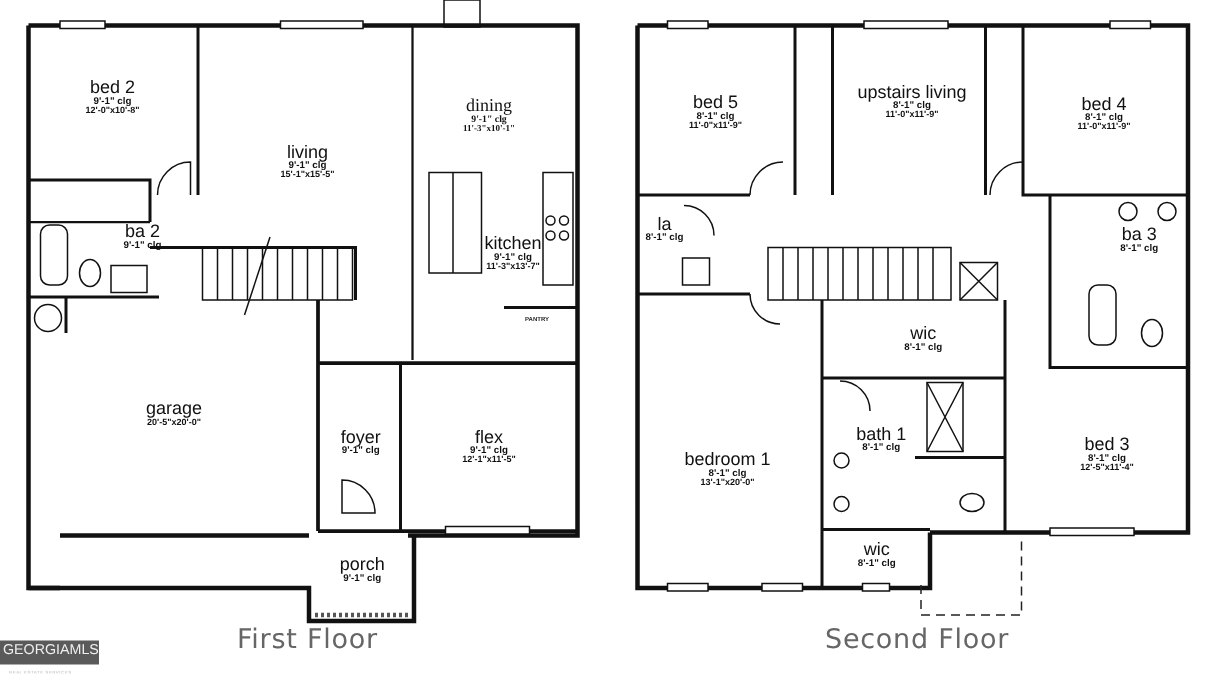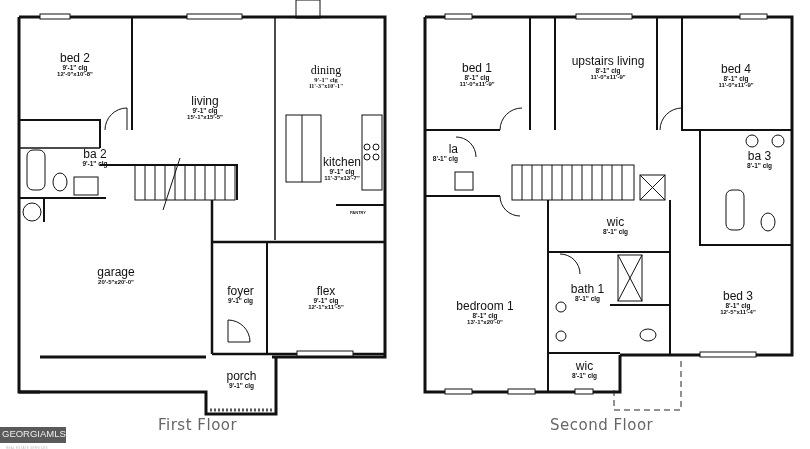--- a/index.html
+++ b/index.html
@@ -2,21 +2,21 @@
 <html><head>
 <meta charset="utf-8">
 <style>
   html,body{margin:0;padding:0;background:#fff;}
   body{width:810px;height:449px;position:relative;overflow:hidden;font-family:"Liberation Sans",sans-serif;}
   svg.plan{position:absolute;left:0;top:0;}
   .room{position:absolute;text-align:center;color:#111;line-height:1.05;}
   .room .nm{font-size:12px;display:block;}
   .room .cl{font-size:6.5px;font-weight:bold;display:block;}
   .room .dm{font-size:6px;font-weight:bold;display:block;}
-  .floor-label{position:absolute;font-size:15px;color:#666;letter-spacing:0.5px;font-family:"DejaVu Sans",sans-serif;text-align:center;}
+  .floor-label{position:absolute;font-size:18px;color:#666;letter-spacing:0.5px;font-family:"DejaVu Sans",sans-serif;text-align:center;}
   .pantry{position:absolute;font-size:4px;font-weight:bold;color:#222;}
   .logo{position:absolute;left:0;top:427px;width:66px;height:16px;background:#5a5a5a;color:#eee;font-size:9.5px;line-height:14px;padding-left:2px;box-sizing:border-box;}
   .logo .sub{position:absolute;left:6px;top:14px;font-size:3px;color:#bbb;letter-spacing:.3px;}
 </style>
 </head>
 <body>
 
 <svg class="plan" width="810" height="449" viewBox="0 0 810 449">
   <g stroke="#111" fill="none" stroke-width="3">
 
@@ -159,35 +159,35 @@
   <span class="cl">9'-1" clg</span>
   <span class="dm">12'-1"x11'-5"</span>
 </div>
 <div class="room" style="left:224px;top:370px;width:35px;">
   <span class="nm">porch</span>
   <span class="cl">9'-1" clg</span>
 </div>
 <div class="floor-label" style="left:158px;top:416px;">First Floor</div>
 
 <div class="room" style="left:447px;top:62px;width:60px;">
-  <span class="nm">bed 1</span>
+  <span class="nm">bed 5</span>
   <span class="cl">8'-1" clg</span>
   <span class="dm">11'-0"x11'-9"</span>
 </div>
 <div class="room" style="left:566px;top:55px;width:84px;">
   <span class="nm">upstairs living</span>
   <span class="cl">8'-1" clg</span>
   <span class="dm">11'-0"x11'-9"</span>
 </div>
 <div class="room" style="left:706px;top:63px;width:60px;">
   <span class="nm">bed 4</span>
   <span class="cl">8'-1" clg</span>
   <span class="dm">11'-0"x11'-9"</span>
 </div>
-<div class="room" style="left:428px;top:143px;width:30px;text-align:right;">
+<div class="room" style="left:428px;top:143px;width:30px;">
   <span class="nm">la</span>
   <span class="cl">8'-1" clg</span>
 </div>
 <div class="room" style="left:742px;top:150px;width:35px;">
   <span class="nm">ba 3</span>
   <span class="cl">8'-1" clg</span>
 </div>
 <div class="room" style="left:598px;top:216px;width:35px;">
   <span class="nm">wic</span>
   <span class="cl">8'-1" clg</span>

